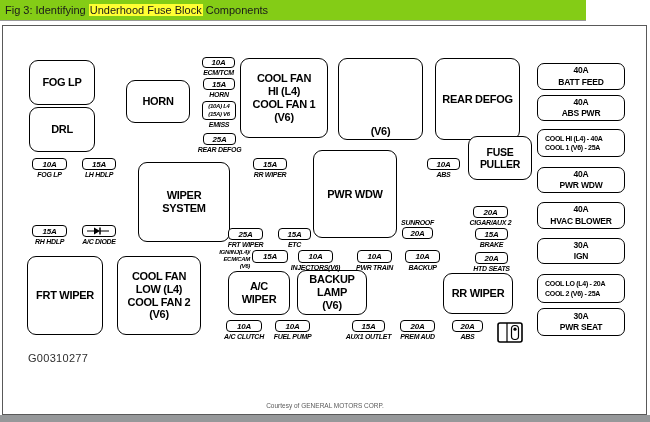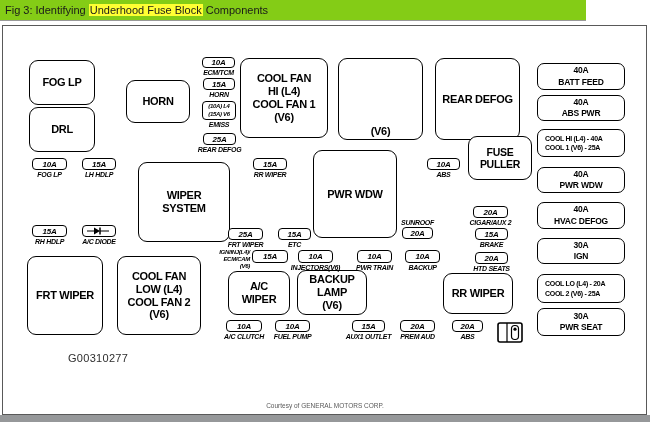--- a/index.html
+++ b/index.html
@@ -35,21 +35,21 @@
   .flabel.below{top:calc(100% + 1px);}
   .flabel.above{bottom:calc(100% + 1px);}
   .flabel.leftside{left:auto;right:calc(100% + 2px);transform:none;top:-1px;text-align:right;
           white-space:pre-line;font-size:6px;line-height:1.2;}
   
   .rc{position:absolute;left:537px;width:88px;border:1.5px solid #000;border-radius:7px;background:#fff;
       display:flex;flex-direction:column;align-items:center;justify-content:center;
       font-weight:bold;font-size:8.5px;line-height:1.3;text-align:center;box-sizing:border-box;
       letter-spacing:-0.2px;}
   .rc.sm{font-size:7px;line-height:1.35;align-items:flex-start;padding-left:7px;text-align:left;letter-spacing:-0.3px;}
-  .gcode{position:absolute;left:28px;top:352px;font-size:11px;color:#2e2e2e;letter-spacing:0.3px;margin-left:40px;}
+  .gcode{position:absolute;left:28px;top:352px;font-size:11px;color:#2e2e2e;letter-spacing:0.3px;}
   .courtesy{position:absolute;left:0;right:0;top:402px;text-align:center;font-size:6.5px;color:#5a5a5a;}
   .icon-abs{position:absolute;}
 </style>
 </head>
 <body>
 
 <div id="page">
 
   <div class="header">
     <span>Fig 3: Identifying </span>
@@ -223,21 +223,21 @@
   <div class="rc sm" style="top:129px;height:28px">
     <div>COOL HI (L4) - 40A</div>
     <div>COOL 1 (V6) - 25A</div>
   </div>
   <div class="rc" style="top:167px;height:26px">
     <div>40A</div>
     <div>PWR WDW</div>
   </div>
   <div class="rc" style="top:202px;height:27px">
     <div>40A</div>
-    <div>HVAC DEFOG</div>
+    <div>HVAC BLOWER</div>
   </div>
   <div class="rc" style="top:238px;height:26px">
     <div>30A</div>
     <div>IGN</div>
   </div>
   <div class="rc sm" style="top:274px;height:29px">
     <div>COOL LO (L4) - 20A</div>
     <div>COOL 2 (V6) - 25A</div>
   </div>
   <div class="rc" style="top:308px;height:28px">

